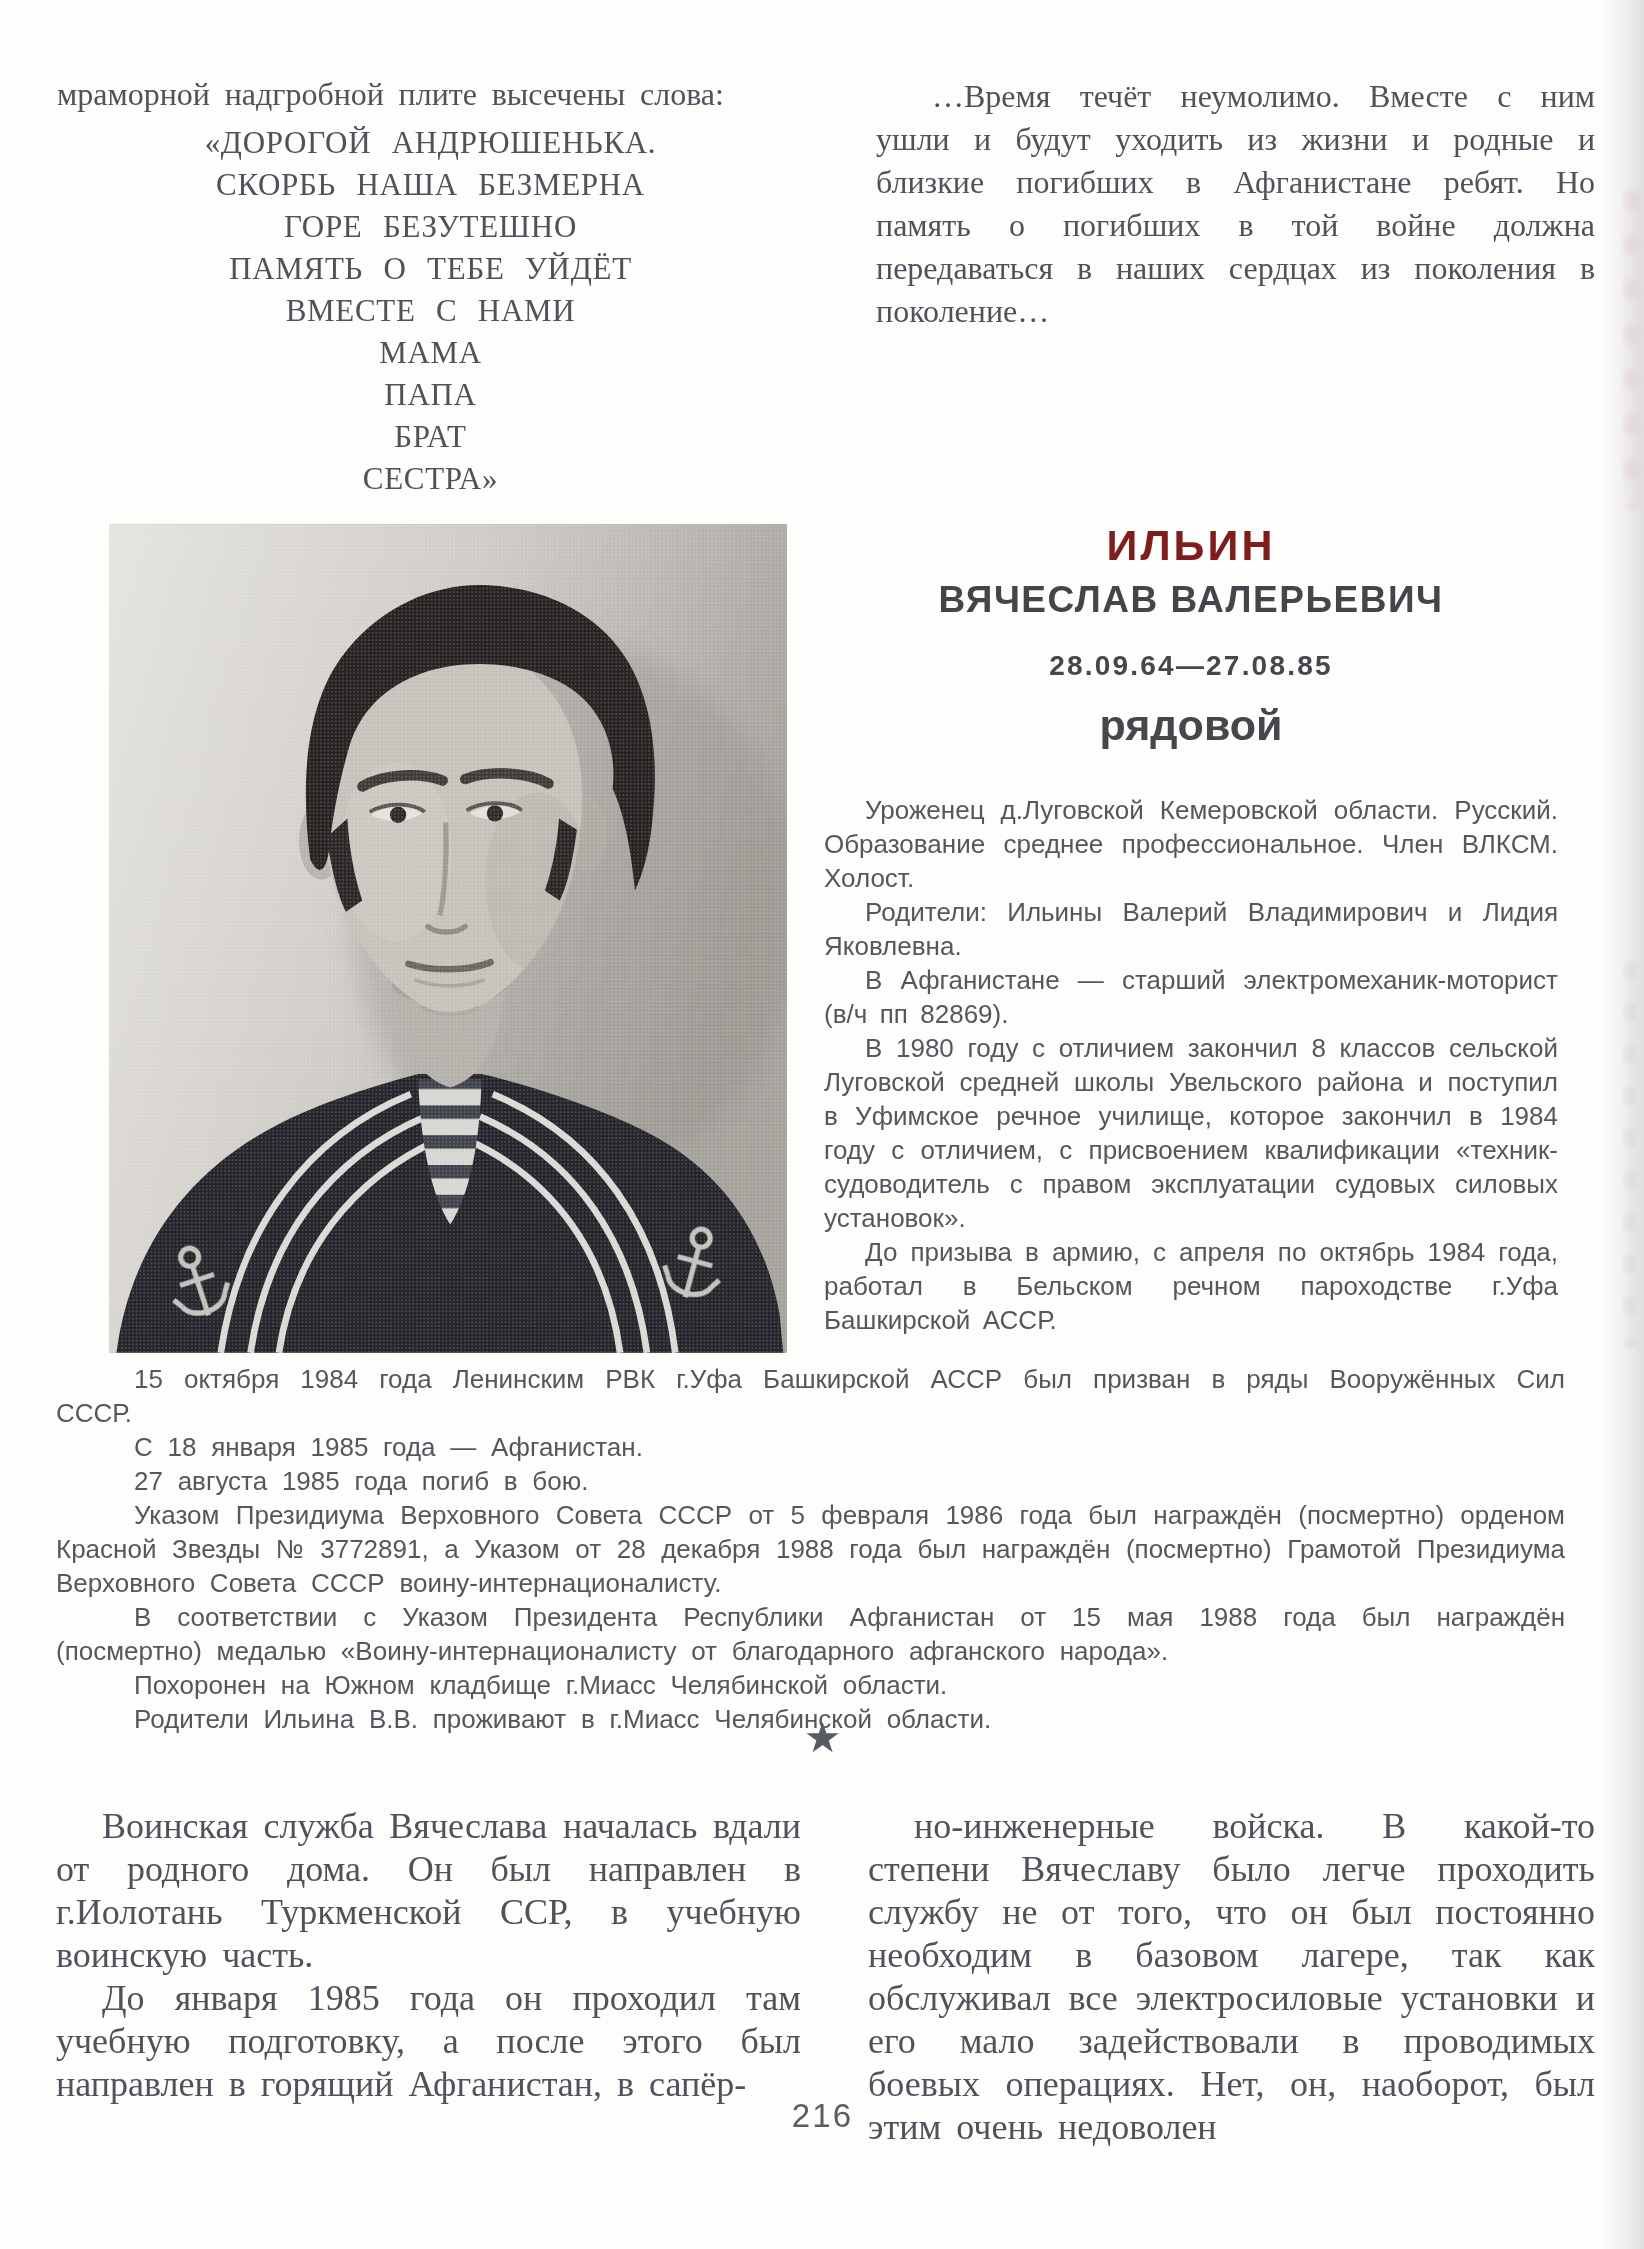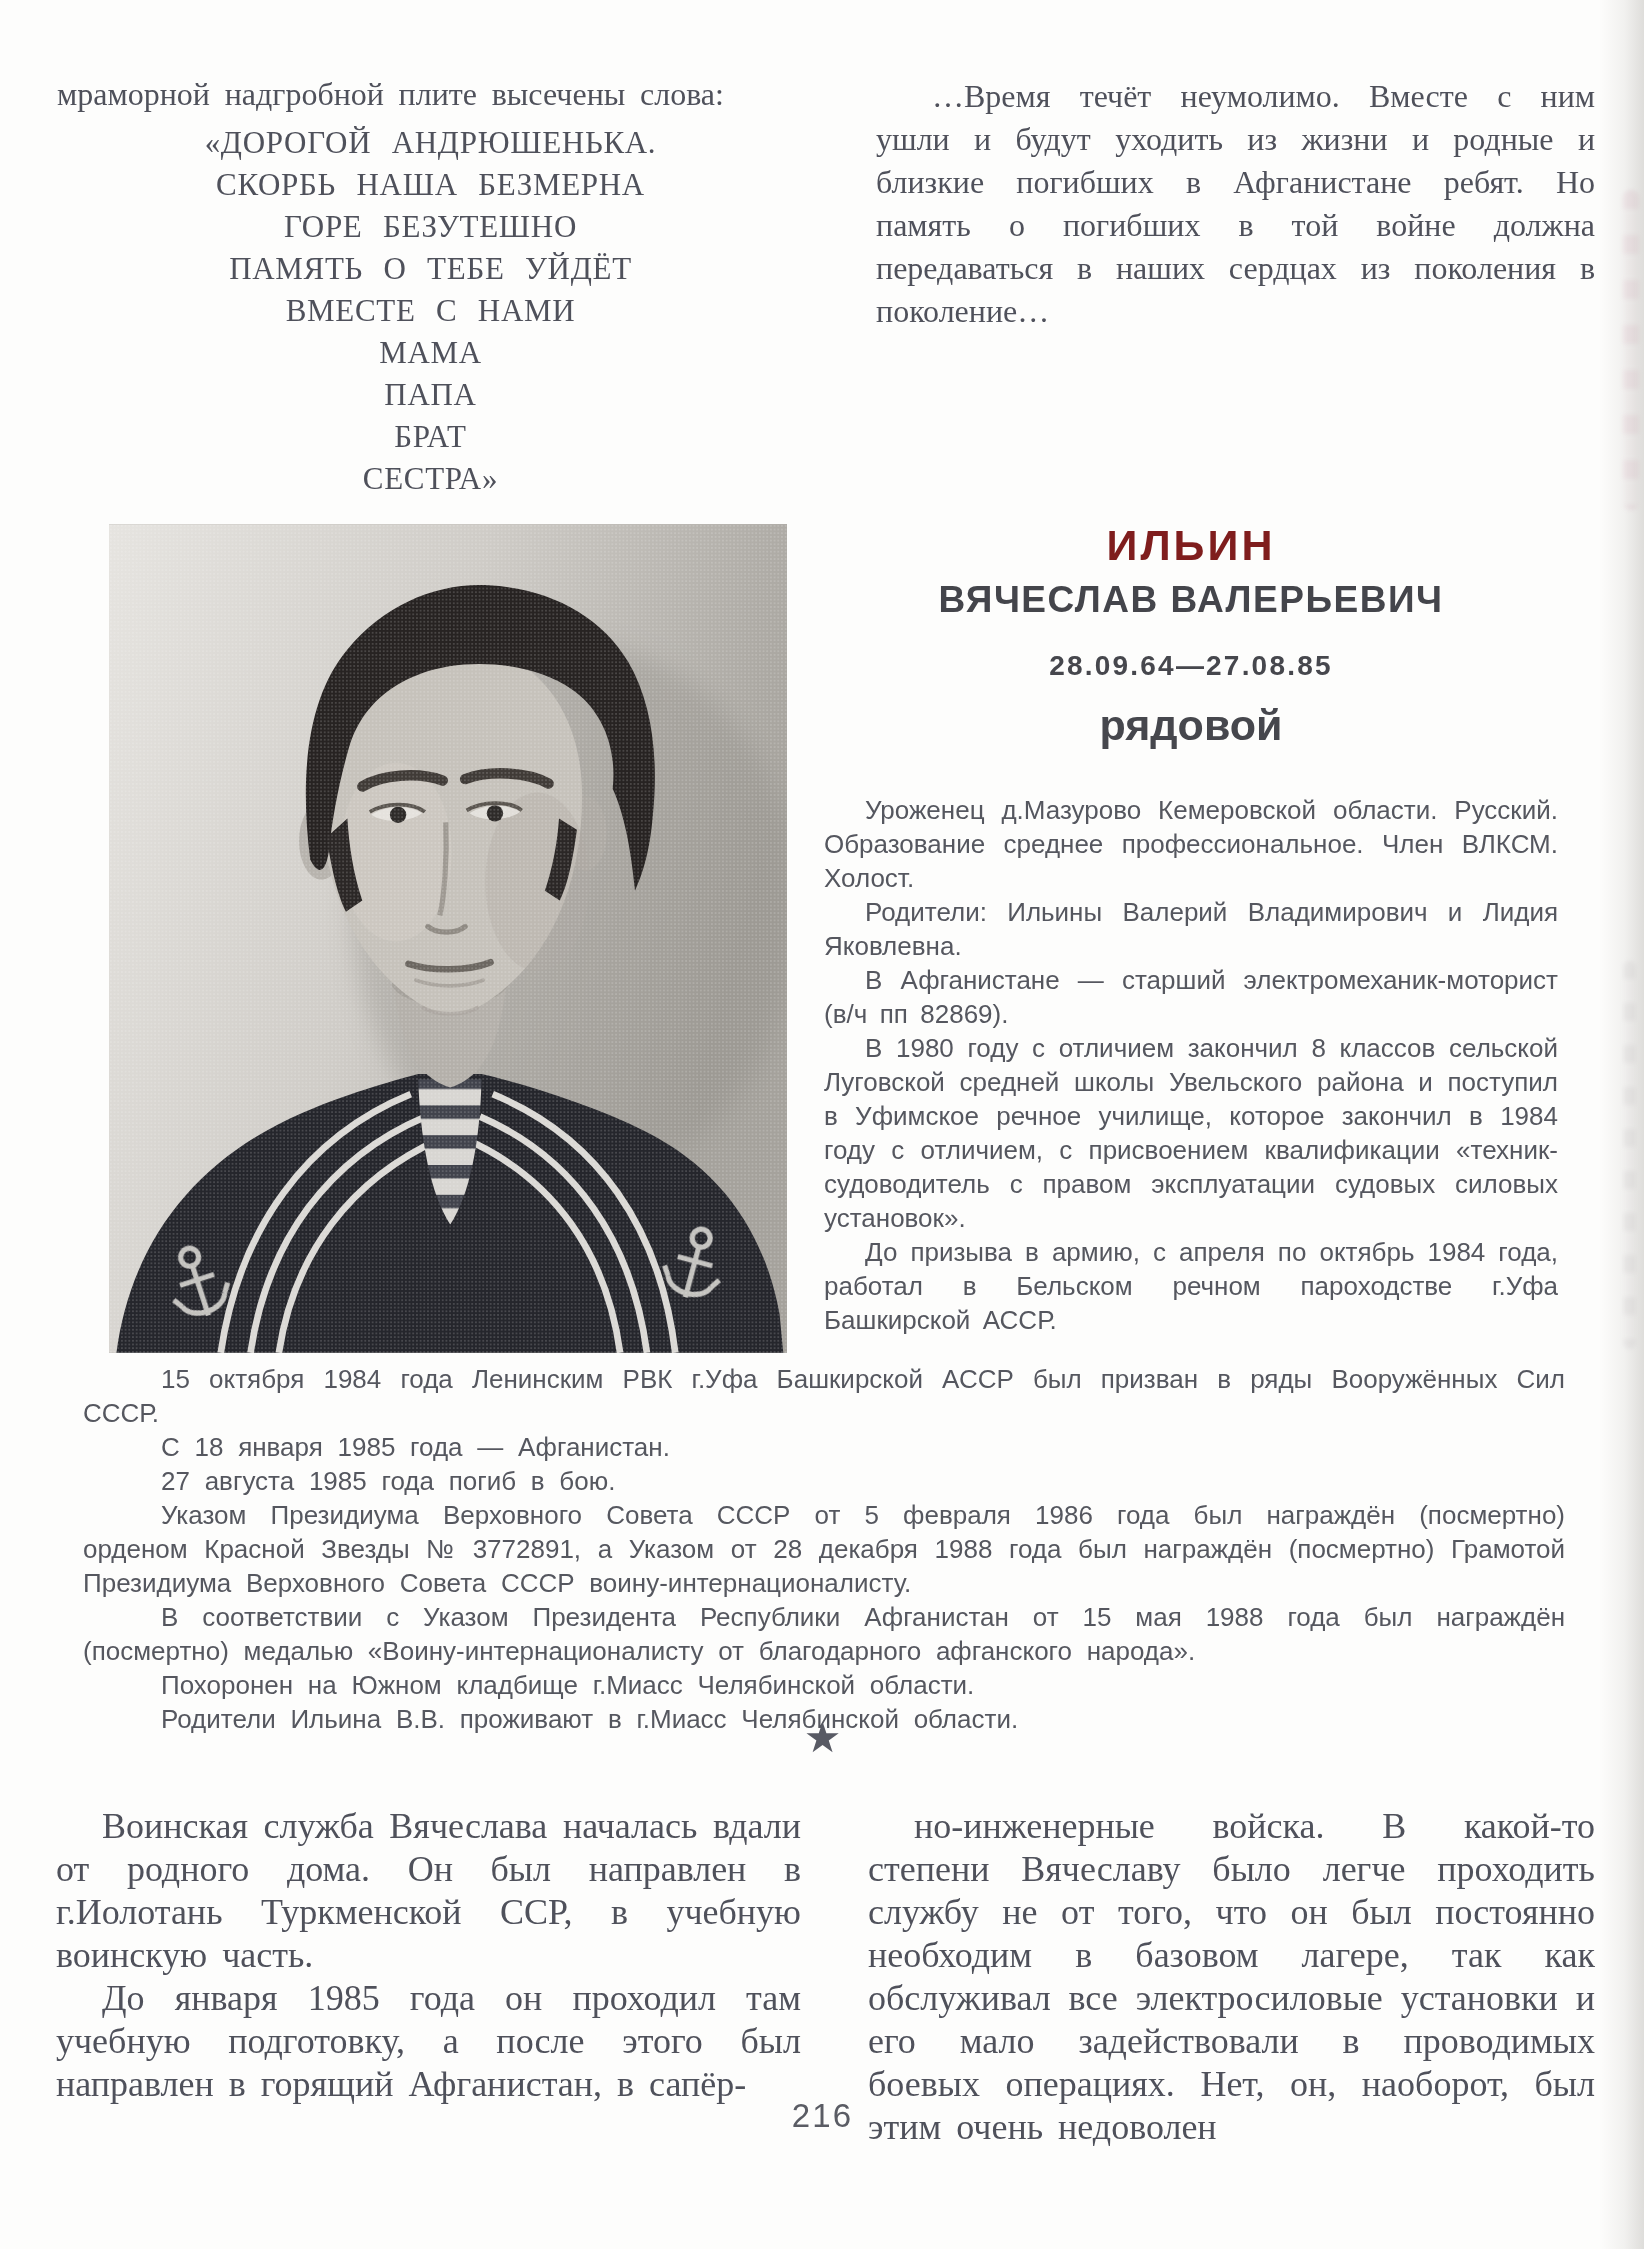--- a/index.html
+++ b/index.html
@@ -111,21 +111,21 @@
     font-family: "Liberation Sans", sans-serif;
     font-size: 26px; line-height: 34px;
     text-align: justify;
     text-indent: 41px;
     word-spacing: 5.2px;
     color: #55575f;
   }
 
   
   .service { left: 56px; top: 1362px; width: 1509px; }
-  .service .sans-p { text-indent: 78px; word-spacing: 7.5px; margin-left: 27px; }
+  .service .sans-p { text-indent: 78px; word-spacing: 7.5px; }
 
   
   .star-divider {
     left: 0; top: 1716px; width: 1645px;
     text-align: center;
     font-size: 42px; line-height: 45px;
     color: #585a64;
   }
 
   
@@ -252,21 +252,21 @@
       </g>
     </svg>
   </div>
 
   <div class="abs namebio">
     <h1 class="surname">ИЛЬИН</h1>
     <h2 class="fullname">ВЯЧЕСЛАВ ВАЛЕРЬЕВИЧ</h2>
     <div class="dates">28.09.64—27.08.85</div>
     <div class="rank">рядовой</div>
     <div class="bio-block">
-      <p class="sans-p">Уроженец д.Мазурово Кемеровской области. Русский. Образование среднее профессиональное. Член ВЛКСМ. Холост.</p>
+      <p class="sans-p">Уроженец д.Луговской Кемеровской области. Русский. Образование среднее профессиональное. Член ВЛКСМ. Холост.</p>
       <p class="sans-p">Родители: Ильины Валерий Владимирович и Лидия Яковлевна.</p>
       <p class="sans-p">В Афганистане — старший электромеханик-моторист (в/ч пп 82869).</p>
       <p class="sans-p">В 1980 году с отличием закончил 8 классов сельской Луговской средней школы Увельского района и поступил в Уфимское речное училище, которое закончил в 1984 году с отличием, с присвоением квалификации «техник-судоводитель с правом эксплуатации судовых силовых установок».</p>
       <p class="sans-p">До призыва в армию, с апреля по октябрь 1984 года, работал в Бельском речном пароходстве г.Уфа Башкирской АССР.</p>
     </div>
   </div>
 
   <div class="abs service">
     <p class="sans-p">15 октября 1984 года Ленинским РВК г.Уфа Башкирской АССР был призван в ряды Вооружённых Сил СССР.</p>
     <p class="sans-p">С 18 января 1985 года — Афганистан.</p>

